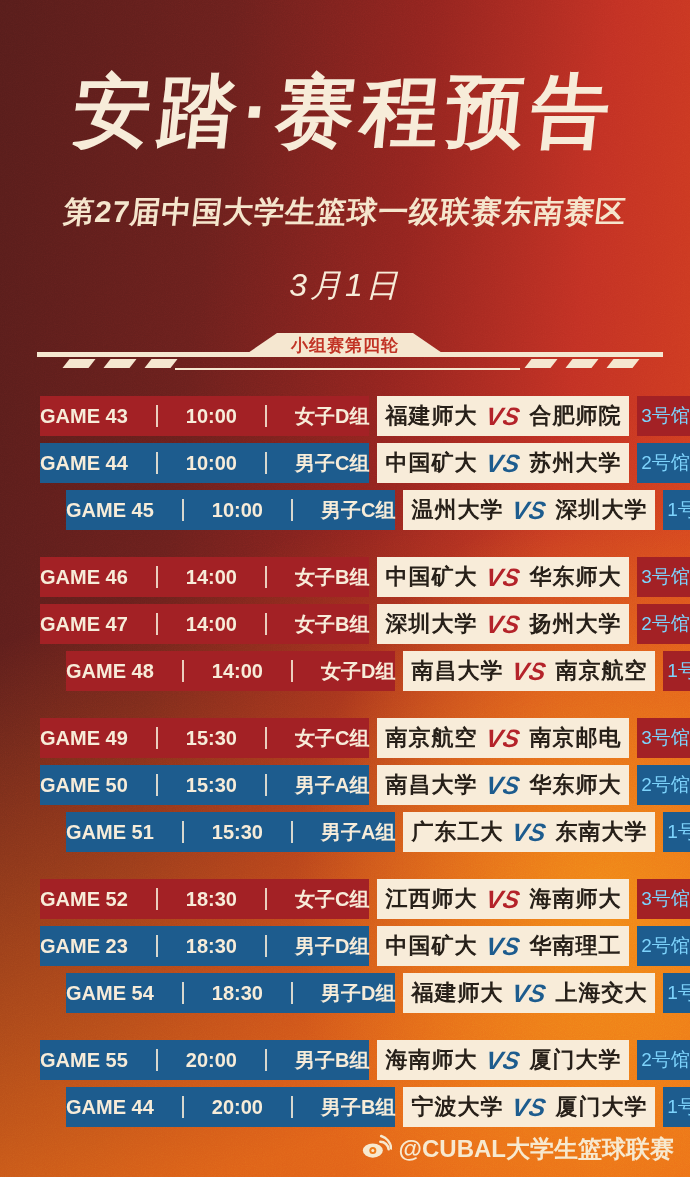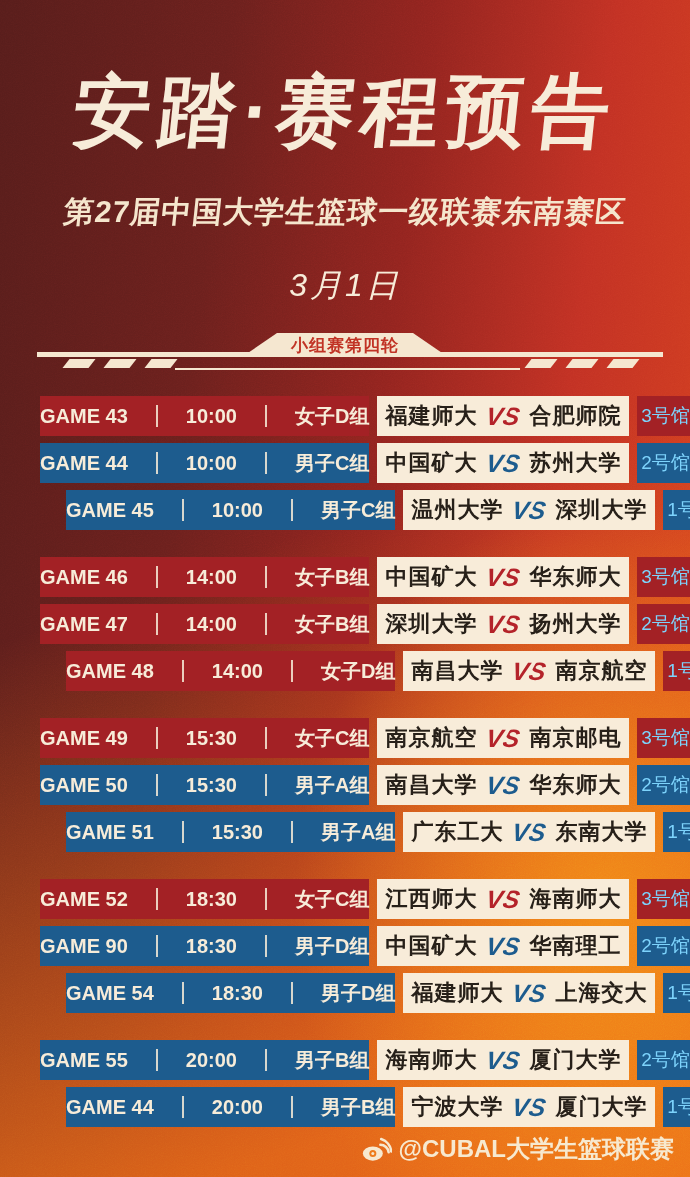--- a/index.html
+++ b/index.html
@@ -65,21 +65,21 @@
     flex:0 0 52px; text-align:center; font-size:25px; font-weight:900; font-style:italic;
     color:var(--vs); position:relative; transform:skewX(-8deg);
   }
   .vs i { position:absolute; left:50%; top:2px; width:2px; height:26px; background:#f8ecd9; transform:rotate(22deg); }
   .venue {
     flex:0 0 56px; background:var(--c); color:#7dd3fc;
     justify-content:center; font-size:19px; font-weight:400; white-space:nowrap;
   }
 
   .footer {
-    position:absolute; right:16px; bottom:12px; display:flex; align-items:center; gap:7px;
+    position:absolute; right:16px; bottom:12px; display:flex; gap:7px;
     color:#f7e9cf; font-size:24px; font-weight:700; white-space:nowrap;
   }
   .footer svg { display:block; }
 </style>
 </head>
 <body>
 
 <div class="poster">
   <svg class="noise" xmlns="http://www.w3.org/2000/svg">
     <filter id="n">
@@ -268,21 +268,21 @@
           </div>
         <div class="cell mid">
             <span class="team">江西师大</span>
             <span class="vs">VS<i></i></span>
             <span class="team">海南师大</span>
           </div>
         <div class="cell venue">3号馆</div>
       </div>
       <div class="row blue">
         <div class="cell left">
-            <span>GAME 90</span>
+            <span>GAME 23</span>
             <span class="vdiv"></span>
             <span>18:30</span>
             <span class="vdiv"></span>
             <span>男子D组</span>
           </div>
         <div class="cell mid">
             <span class="team">中国矿大</span>
             <span class="vs">VS<i></i></span>
             <span class="team">华南理工</span>
           </div>

